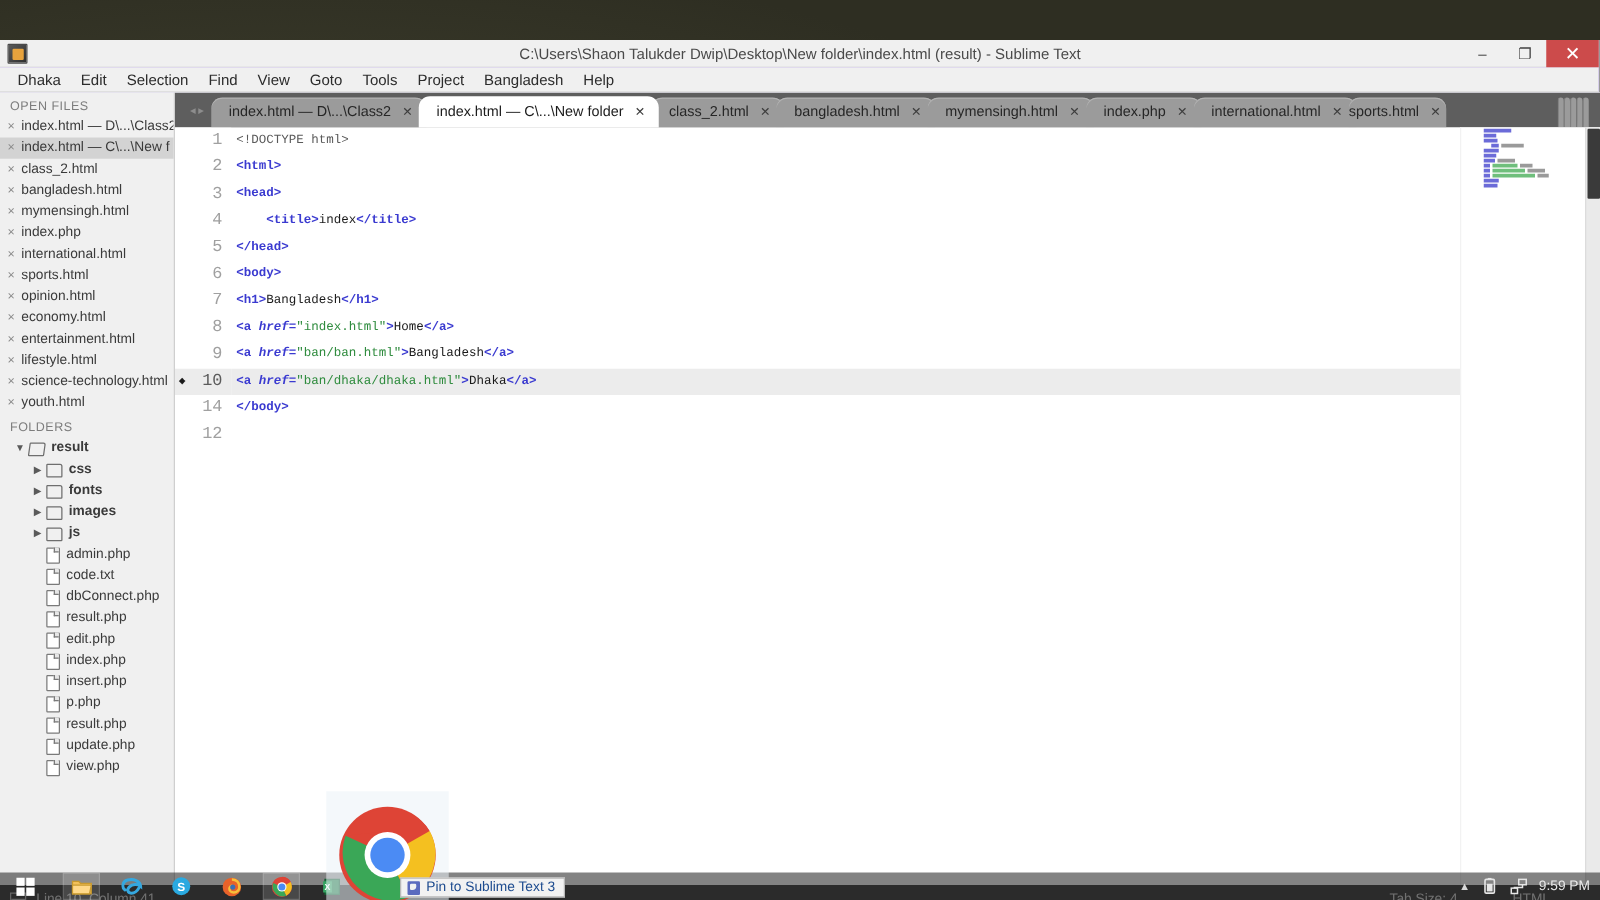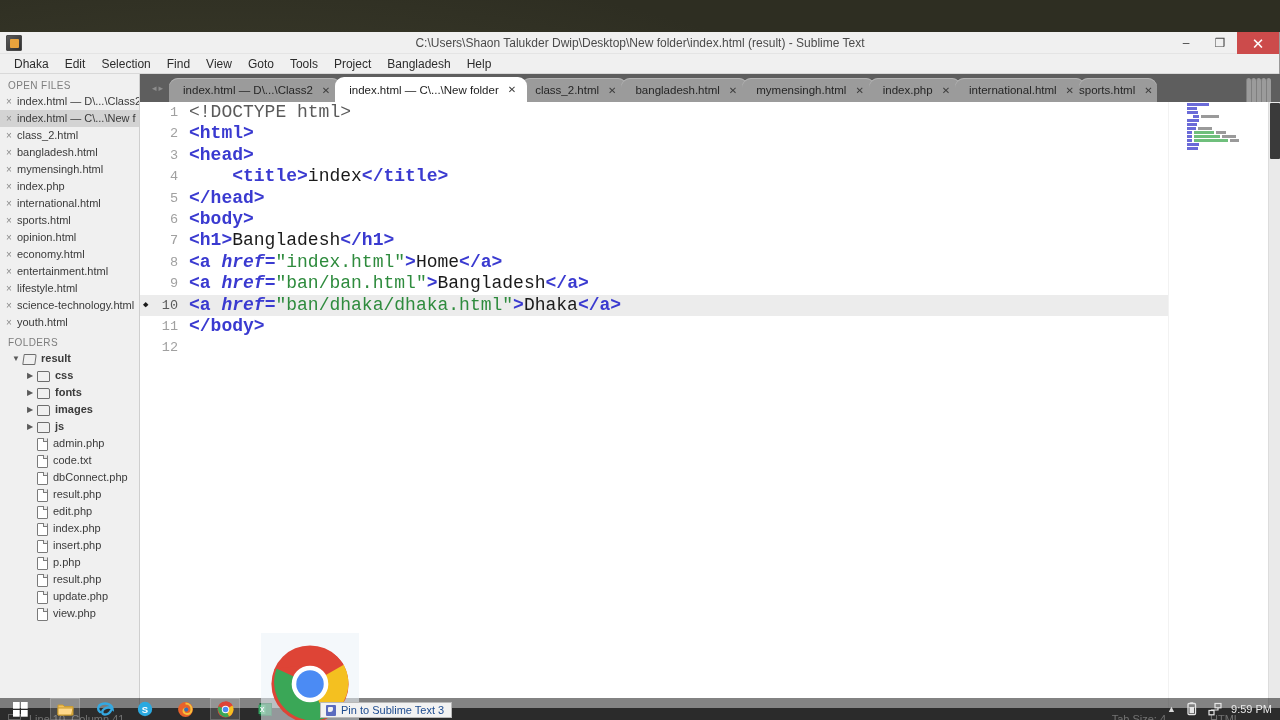--- a/index.html
+++ b/index.html
@@ -174,21 +174,21 @@
   .ln {
     height:21.4px; line-height:21.4px; text-align:right; padding-right:7px;
     color:#a0a0a0; font-family:"Liberation Mono", monospace; font-size:13.5px;
   }
   .ln.cur { background:#ececec; color:#5b5b5b; position:relative; }
   .ln.cur:before {
     content:"\25C6"; position:absolute; left:3px; top:0; font-size:9px; color:#1a1a1a;
   }
   #code-lines {
     position:absolute; left:45px; top:0; right:0; bottom:0;
-    font-family:"Liberation Mono", monospace; font-size:18px;
+    font-family:"Liberation Mono", monospace; font-size:10px;
   }
   .cl { height:21.4px; line-height:21.4px; white-space:pre; padding-left:4px; }
   .cl.cur { background:#ececec; }
   .tagp { color:#3a3ad0; font-weight:bold; }
   .doctype { color:#5a5a5a; }
   .attr { color:#3a3ad0; font-style:italic; font-weight:bold; }
   .str { color:#2e8b3d; }
   .txt { color:#1a1a1a; }
 
   
@@ -502,21 +502,21 @@
             <div class="ln">1</div>
             <div class="ln">2</div>
             <div class="ln">3</div>
             <div class="ln">4</div>
             <div class="ln">5</div>
             <div class="ln">6</div>
             <div class="ln">7</div>
             <div class="ln">8</div>
             <div class="ln">9</div>
             <div class="ln cur">10</div>
-            <div class="ln">11</div>
+            <div class="ln">14</div>
             <div class="ln">12</div>
           </div>
         <div id="code-lines">
             <div class="cl"><span class="doctype">&lt;!DOCTYPE html&gt;</span></div>
             <div class="cl"><span class="tagp">&lt;html</span><span class="tagp">&gt;</span><span class="txt"></span></div>
             <div class="cl"><span class="tagp">&lt;head</span><span class="tagp">&gt;</span><span class="txt"></span></div>
             <div class="cl">    <span class="tagp">&lt;title</span><span class="tagp">&gt;</span><span class="txt">index</span><span class="tagp">&lt;/title&gt;</span><span class="txt"></span></div>
             <div class="cl"><span class="tagp">&lt;/head</span><span class="tagp">&gt;</span><span class="txt"></span></div>
             <div class="cl"><span class="tagp">&lt;body</span><span class="tagp">&gt;</span><span class="txt"></span></div>
             <div class="cl"><span class="tagp">&lt;h1</span><span class="tagp">&gt;</span><span class="txt">Bangladesh</span><span class="tagp">&lt;/h1&gt;</span><span class="txt"></span></div>

